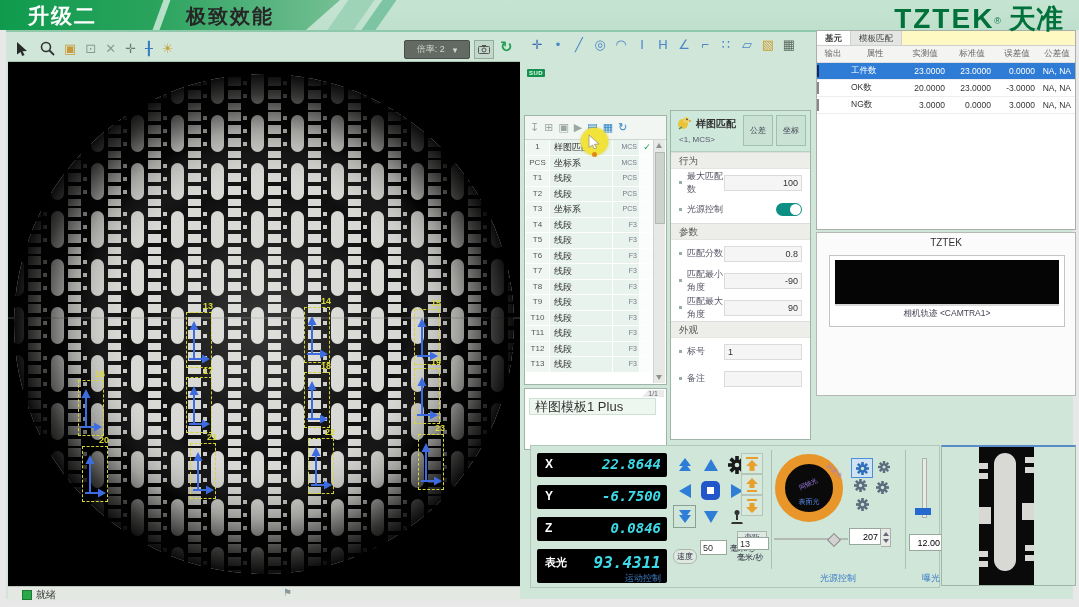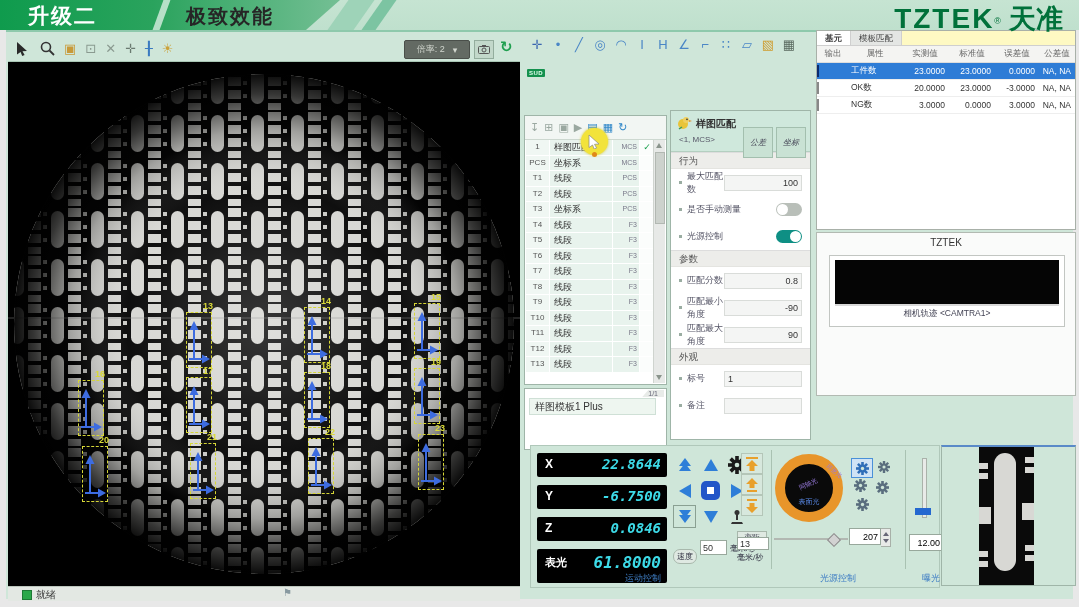--- a/index.html
+++ b/index.html
@@ -60,29 +60,29 @@
   .c-chk{color:#17a04c;font-size:9px;font-weight:bold;text-align:center;background:#fbfdfc;height:100%;line-height:14.5px;}
   .flist-scroll{position:absolute;right:1px;top:24px;bottom:1px;width:11px;background:#e7e9e7;border-left:1px solid #cfd4cf;}
   .sc-up,.sc-dn{position:absolute;left:2px;width:0;height:0;border-left:3.5px solid transparent;border-right:3.5px solid transparent;}
   .sc-up{top:3px;border-bottom:5px solid #8a948c;}
   .sc-dn{bottom:3px;border-top:5px solid #8a948c;}
   .sc-thumb{position:absolute;left:1px;top:12px;width:8px;height:70px;background:#cdd2cd;border:1px solid #b2b8b2;}
   .tplpanel{position:absolute;left:524px;top:388px;width:143px;height:62px;background:#fff;border:1px solid #9fb5a8;box-sizing:border-box;}
   .tpl-tab{position:absolute;right:2px;top:1px;font-size:7px;color:#667;background:#e8ebe8;padding:0 6px;
            clip-path:polygon(6px 0,100% 0,100% 100%,0 100%);}
   .tpl-item{position:absolute;left:4px;right:10px;top:9px;height:15px;background:#eef6f0;border:1px solid #cfe0d6;
-            font-size:10px;color:#333;line-height:15px;padding-left:5px;}
+            font-size:13px;color:#333;line-height:15px;padding-left:5px;}
   
   .props{position:absolute;left:670px;top:110px;width:141px;height:330px;background:#fff;border:1px solid #9fb5a8;box-sizing:border-box;}
   .props-head{position:relative;height:40px;background:#cfe8dc;border-bottom:1px solid #b4cfc0;}
   .props-icon{position:absolute;left:5px;top:4px;}
   .props-title{position:absolute;left:25px;top:6px;font-size:10px;color:#333;font-weight:bold;}
   .props-sub{position:absolute;left:8px;top:24px;font-size:8px;color:#556;}
-  .props-btn{position:absolute;top:16px;width:30px;height:31px;background:#c9e2d4;border:1px solid #a3bfae;
-             font-size:8px;color:#445;font-family:inherit;padding:0;line-height:1.15;font-style:italic;}
+  .props-btn{position:absolute;top:4px;width:30px;height:31px;background:#c9e2d4;border:1px solid #a3bfae;
+             font-size:8px;color:#445;font-family:inherit;padding:0;line-height:1.15;}
   .pb1{right:37px;} .pb2{right:4px;}
   .sec-head{height:15px;line-height:15px;background:#ededea;border-top:1px solid #ddd;border-bottom:1px solid #e4e4e0;
             font-size:9.5px;color:#555;padding-left:8px;}
   .prow{height:27px;display:flex;align-items:center;padding:0 8px 0 8px;}
   .prow::before{content:"";width:3px;height:3px;background:#9aada2;margin-right:5px;flex:none;}
   .plabel{font-size:9px;color:#556;flex:1;}
   .pinput{width:70px;height:14px;background:#f4f5f4;border:1px solid #d9dcd9;font-size:9px;text-align:right;
           padding:0 3px;color:#333;font-family:inherit;box-sizing:content-box;}
   .pinput.left{text-align:left;}
   .toggle{width:26px;height:13px;border-radius:7px;position:relative;display:inline-block;}
@@ -269,21 +269,21 @@
             <polygon points="7,8 2.5,17 11.5,17" fill="#3d6ce0"></polygon>
             <line x1="2" y1="46" x2="18" y2="46" stroke="#3d6ce0" stroke-width="2"></line>
             <polygon points="23,46 15,41.5 15,50.5" fill="#3d6ce0"></polygon>
           </svg></div>
         <div class="tplm" style="left: 296px; top: 245px;"><span class="tplm-num">14</span><svg width="24" height="54" viewBox="0 0 24 54">
             <line x1="7" y1="46" x2="7" y2="15" stroke="#3d6ce0" stroke-width="2"></line>
             <polygon points="7,8 2.5,17 11.5,17" fill="#3d6ce0"></polygon>
             <line x1="2" y1="46" x2="18" y2="46" stroke="#3d6ce0" stroke-width="2"></line>
             <polygon points="23,46 15,41.5 15,50.5" fill="#3d6ce0"></polygon>
           </svg></div>
-        <div class="tplm" style="left: 406px; top: 241px; text-decoration: underline;"><span class="tplm-num">15</span><svg width="24" height="54" viewBox="0 0 24 54">
+        <div class="tplm" style="left: 406px; top: 247px; text-decoration: underline;"><span class="tplm-num">15</span><svg width="24" height="54" viewBox="0 0 24 54">
             <line x1="7" y1="46" x2="7" y2="15" stroke="#3d6ce0" stroke-width="2"></line>
             <polygon points="7,8 2.5,17 11.5,17" fill="#3d6ce0"></polygon>
             <line x1="2" y1="46" x2="18" y2="46" stroke="#3d6ce0" stroke-width="2"></line>
             <polygon points="23,46 15,41.5 15,50.5" fill="#3d6ce0"></polygon>
           </svg></div>
         <div class="tplm" style="left: 70px; top: 318px;"><span class="tplm-num">16</span><svg width="24" height="54" viewBox="0 0 24 54">
             <line x1="7" y1="46" x2="7" y2="15" stroke="#3d6ce0" stroke-width="2"></line>
             <polygon points="7,8 2.5,17 11.5,17" fill="#3d6ce0"></polygon>
             <line x1="2" y1="46" x2="18" y2="46" stroke="#3d6ce0" stroke-width="2"></line>
             <polygon points="23,46 15,41.5 15,50.5" fill="#3d6ce0"></polygon>
@@ -491,24 +491,20 @@
       <div class="props-sub">&lt;1, MCS&gt;</div>
       <button class="props-btn pb1">公差</button>
       <button class="props-btn pb2">坐标</button>
     </div>
     <div class="sec-head">行为</div>
     <div class="prow">
       <span class="plabel">最大匹配数</span>
       <input class="pinput" readonly="" value="100" style="">
     </div>
     <div class="prow">
-      <span class="plabel">是否手动测量</span>
-      <span class="toggle off"></span>
-    </div>
-    <div class="prow">
       <span class="plabel">光源控制</span>
       <span class="toggle on"></span>
     </div>
     <div class="sec-head">参数</div>
     <div class="prow">
       <span class="plabel">匹配分数</span>
       <input class="pinput" readonly="" value="0.8" style="">
     </div>
     <div class="prow">
       <span class="plabel">匹配最小角度</span>
@@ -584,21 +580,21 @@
     <div class="dro-row dr1">
       <span class="dro-label">Y</span>
       <span class="dro-value">-6.7500</span>
     </div>
     <div class="dro-row dr2">
       <span class="dro-label">Z</span>
       <span class="dro-value">0.0846</span>
     </div>
     <div class="dro-row dr3">
       <span class="dro-label">表光</span>
-      <span class="dro-value">61.8000</span>
+      <span class="dro-value">93.4311</span>
     </div>
 
     <div class="navpad">
       <span class="nav-btn dbl up">
           <i class="t"></i>
           <i class="t"></i>
         </span>
       <span class="nav-btn">
           <i class="tri-up"></i>
         </span>

